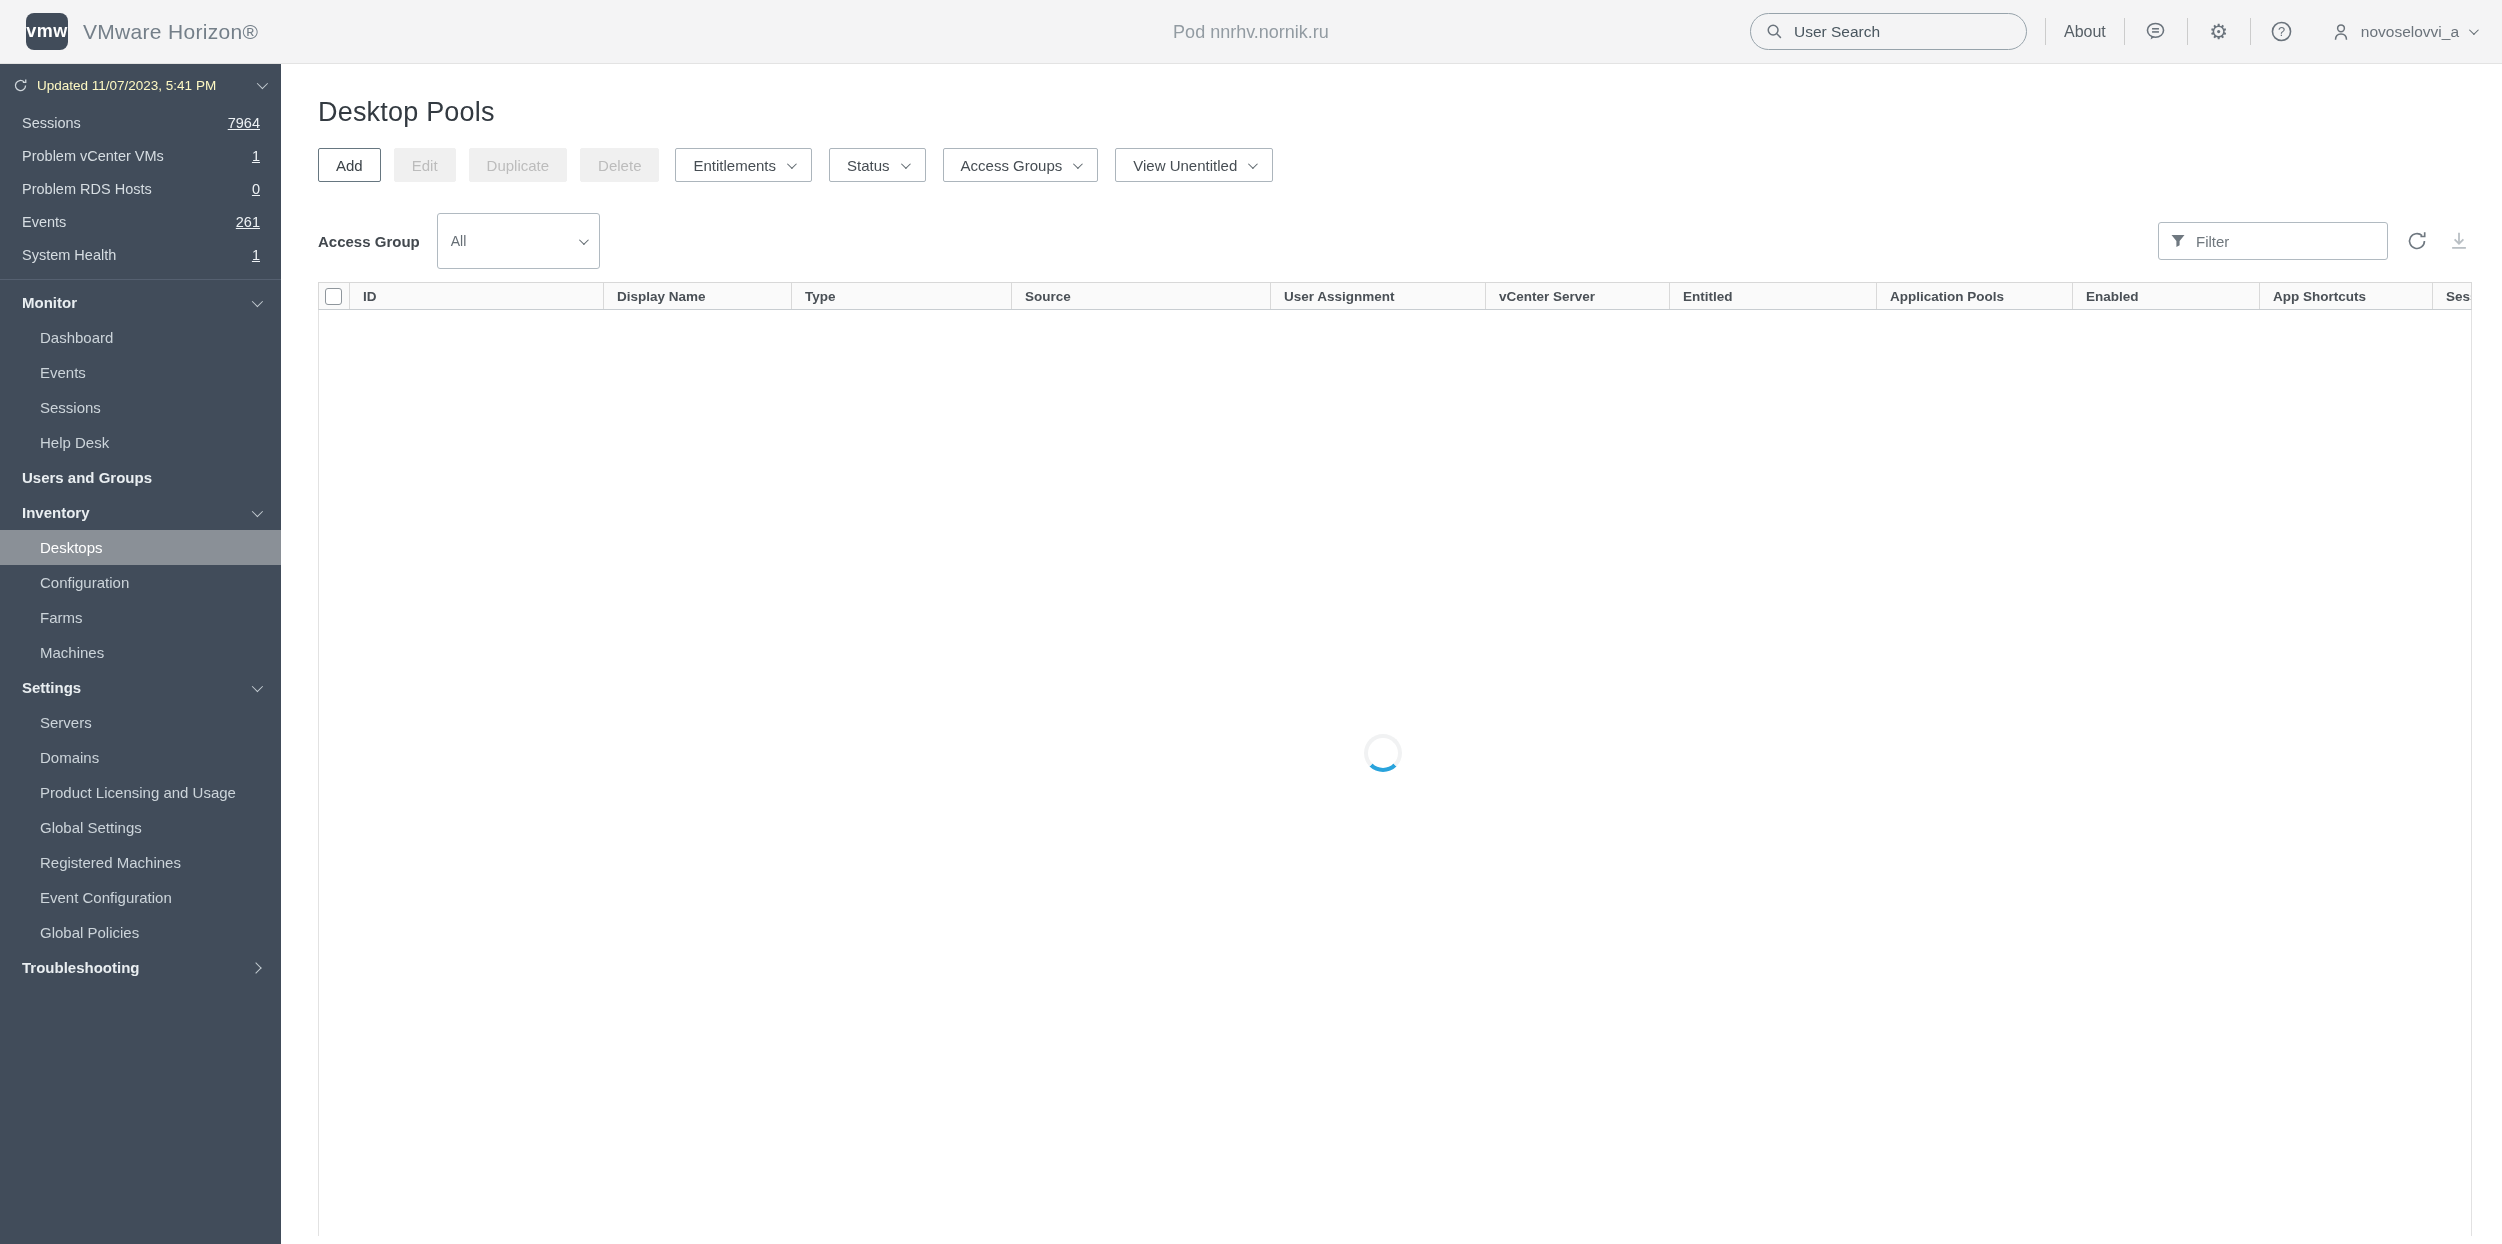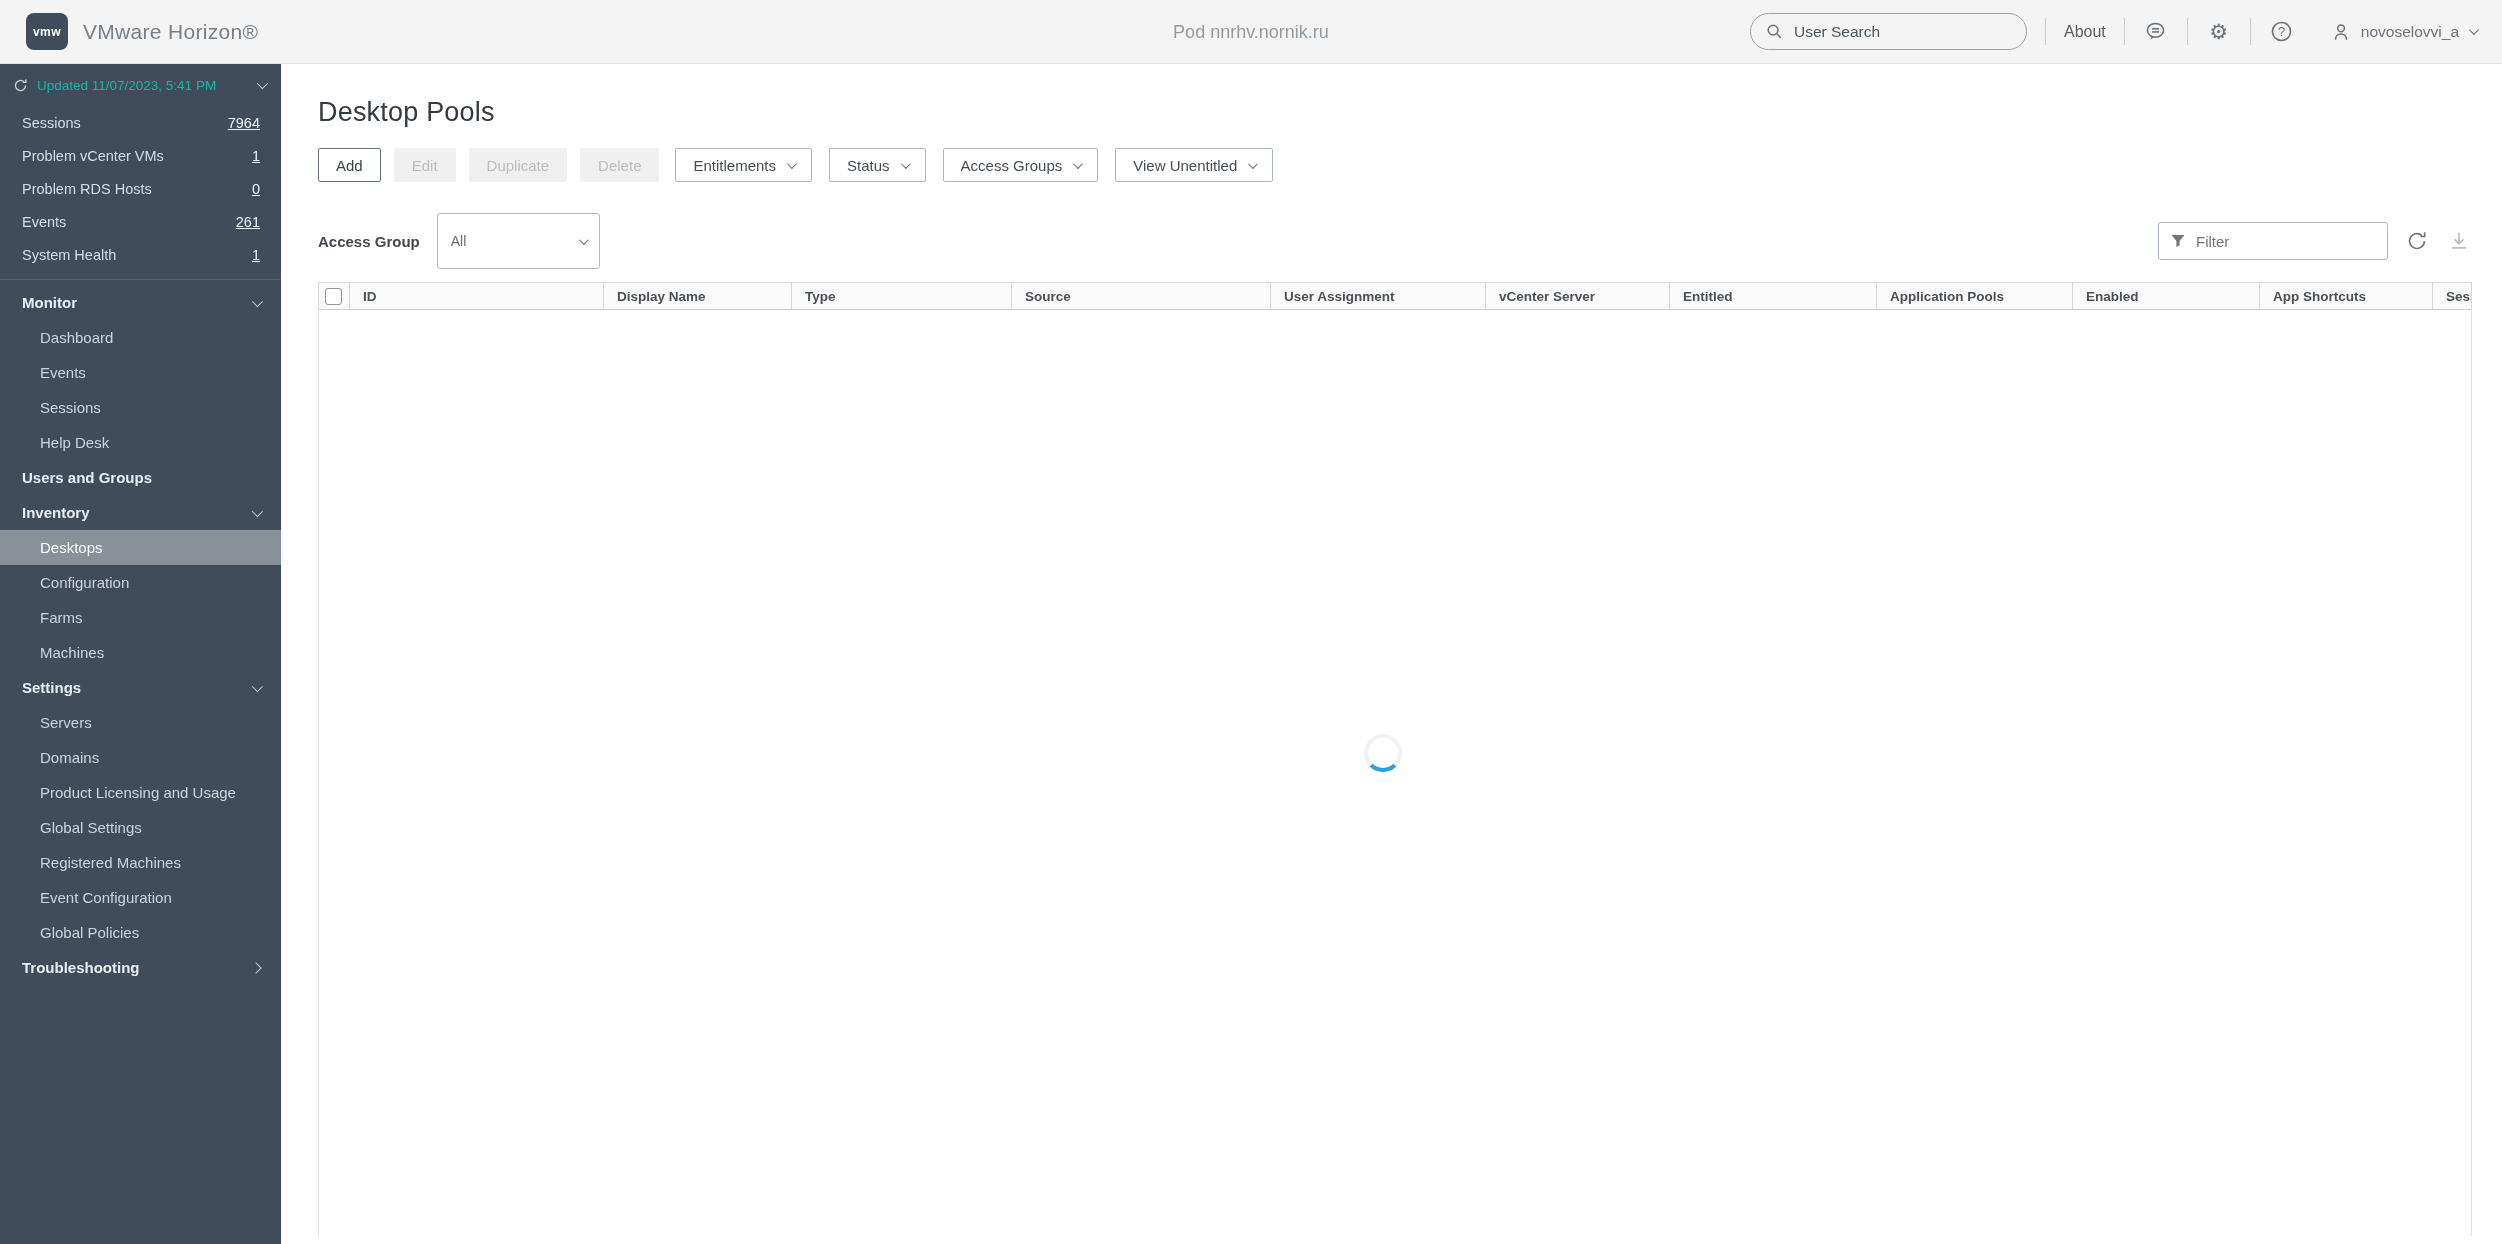--- a/index.html
+++ b/index.html
@@ -5,21 +5,21 @@
   * { box-sizing: border-box; margin: 0; padding: 0; }
   html,body { width:2502px; height:1244px; overflow:hidden; background:#fff;
               font-family:"Liberation Sans", sans-serif; }
 
   
   .topbar { position:absolute; top:0; left:0; width:2502px; height:64px;
             background:#f4f4f5; border-bottom:1px solid #e3e3e3;
             display:flex; align-items:center; z-index:5; }
   .logo { width:42px; height:37px; background:#414c5a; border-radius:8px; margin-left:26px;
           display:flex; align-items:center; justify-content:center;
-          color:#fff; font-weight:700; font-size:12px; letter-spacing:.5px; }
+          color:#fff; font-weight:700; font-size:18px; letter-spacing:.5px; }
   .product { margin-left:15px; font-size:21px; color:#747f89; letter-spacing:.3px; white-space:nowrap; }
   .pod { position:absolute; left:50%; transform:translateX(-50%); top:0; height:64px;
          display:flex; align-items:center; font-size:18px; color:#929ba2; }
   .topbar-right { margin-left:auto; display:flex; align-items:center; padding-right:26px; }
   .search-pill { width:277px; height:37px; border:1.5px solid #97a3ab; border-radius:19px;
                  display:flex; align-items:center; gap:11px; padding:16px 15px;
                  color:#49565f; font-size:15.5px; background:transparent; }
   .vdiv { width:1px; height:27px; background:#cccccc; margin:0 18px; }
   .about { font-size:16px; color:#565f66; text-decoration:none; cursor:pointer; }
   .icon-btn { display:inline-flex; align-items:center; justify-content:center;
@@ -29,21 +29,21 @@
   .user-menu { margin-left:36px; display:flex; align-items:center; gap:10px;
                font-size:15.5px; color:#6b737b; cursor:pointer; }
   .chev-sm { width:7px; height:7px; border-right:1.6px solid #5f686e;
              border-bottom:1.6px solid #5f686e; transform:rotate(45deg) translateY(-2px);
              display:inline-block; }
 
   
   .sidebar { position:absolute; top:64px; left:0; width:281px; height:1180px;
              background:#414c5a; z-index:4; }
   .updated-row { height:42px; display:flex; align-items:center; gap:9px;
-                 padding:0 16px 0 13px; font-size:13.5px; color:#14b8a6; cursor:pointer; }
+                 padding:0 16px 0 13px; font-size:13.5px; color:#fef9c3; cursor:pointer; }
   .updated-row .chev { display:block; transform:rotate(45deg) translateY(-2px); }
   .stat-row { height:33px; display:flex; align-items:center;
               padding:0 21px 0 22px; font-size:14.5px; color:#d6dde2; }
   .stat-value { margin-left:auto; color:#eef2f5; text-decoration:underline; cursor:pointer; }
   .side-divider { border-top:1px solid #556070; margin:8px 0 5px; }
   .nav-row { height:35px; display:flex; align-items:center;
              padding:0 21px 0 22px; font-size:15px; color:#ccd4da; cursor:pointer; }
   .nav-row.level1 { font-weight:700; color:#e9eef1; }
   .nav-row.level2 { padding-left:40px; }
   .nav-row.selected { background:#8a9097; color:#ffffff; }

